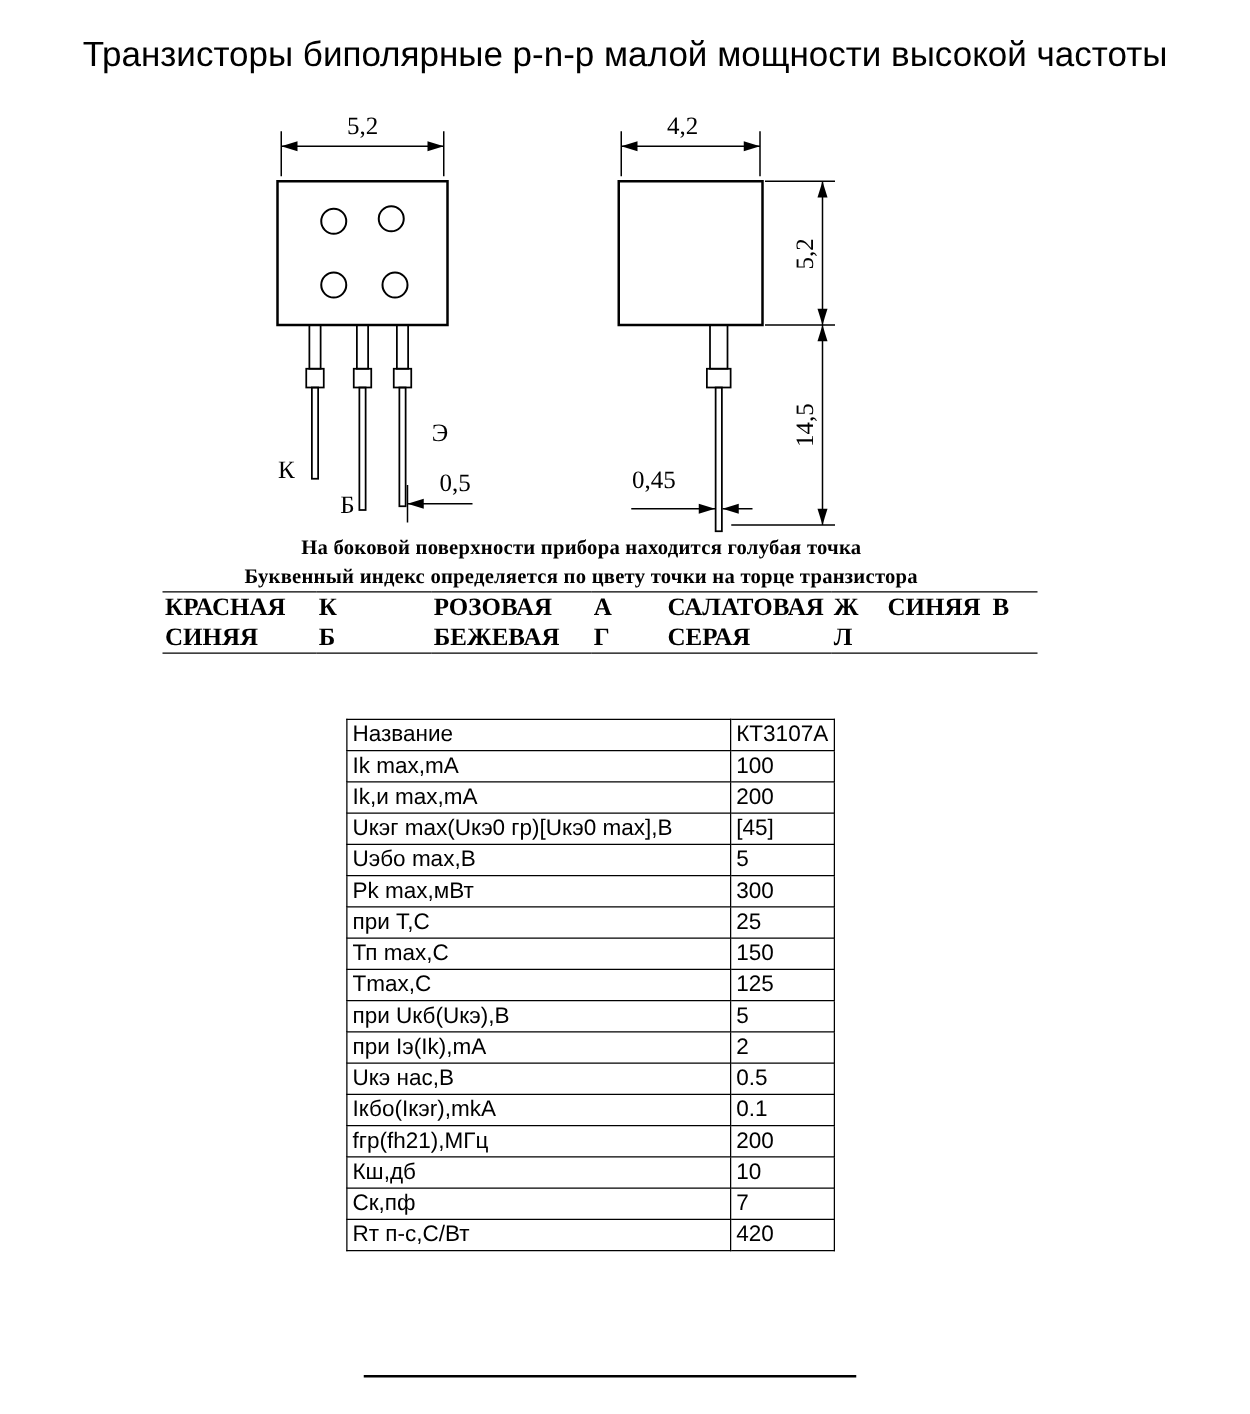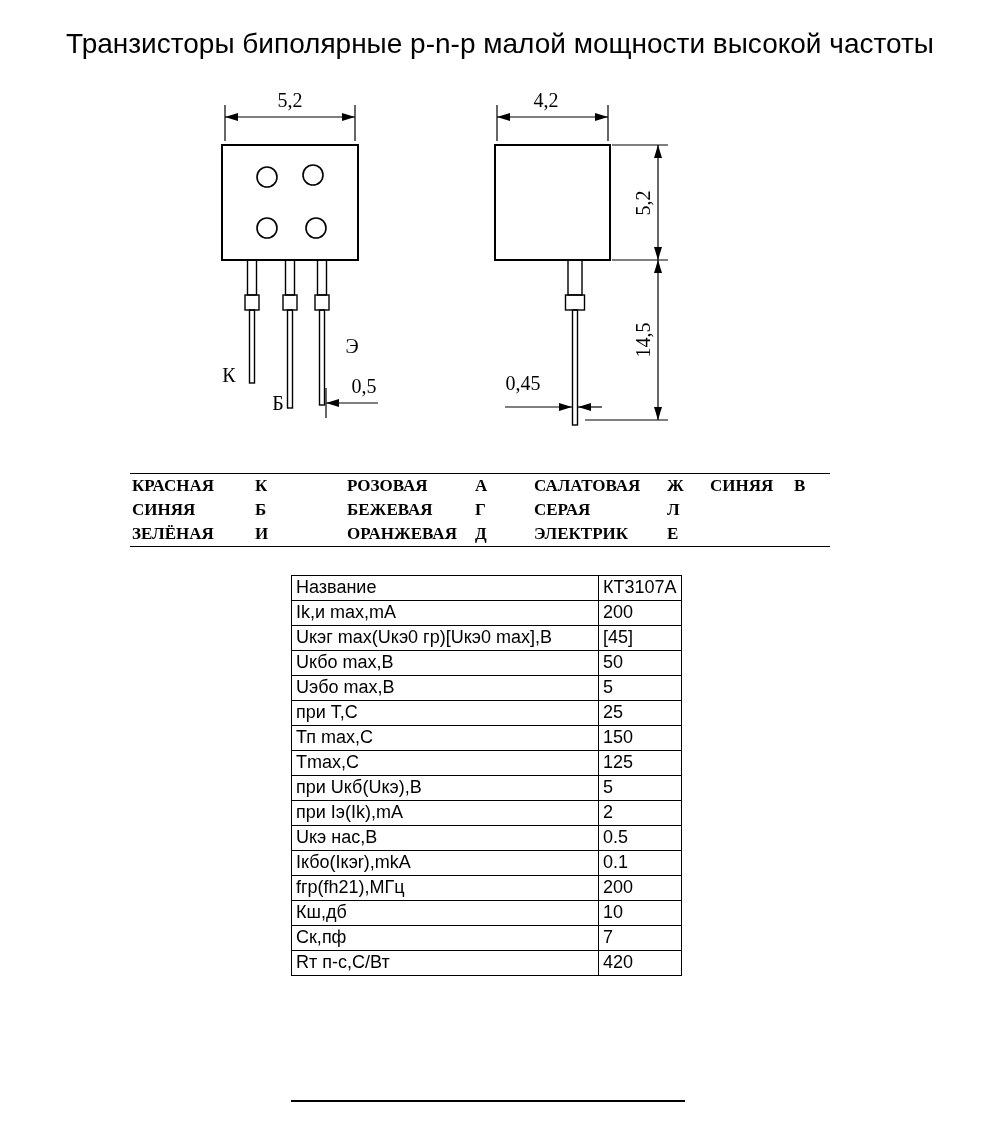--- a/index.html
+++ b/index.html
@@ -28,25 +28,25 @@
   }
   table.color-table {
     position:absolute; left:130px; top:473px;
     width:700px; table-layout:fixed;
     border-collapse:collapse;
     border-top:1.6px solid #000;
     border-bottom:1.6px solid #000;
   }
   table.color-table td {
     font-family:"Liberation Serif", serif;
-    font-weight:bold; font-size:17px; line-height:24px;
+    font-weight:bold; font-size:20px; line-height:24px;
     white-space:nowrap; padding:0 2px; overflow:visible;
   }
   table.param-table {
-    position:absolute; left:291px; top:575px;
+    position:absolute; left:277px; top:575px;
     border-collapse:collapse; table-layout:fixed;
   }
   table.param-table th, table.param-table td {
     border:1.6px solid #000;
     font-family:"Liberation Sans", sans-serif;
     font-weight:normal;
     font-size:18px; line-height:19px;
     height:19px;
     padding:2px 4px 3px 4px;
     text-align:left;
@@ -149,20 +149,24 @@
       <text x="278" y="325" text-anchor="middle">Б</text>
       <text x="364" y="308" text-anchor="middle">0,5</text>
 
       <text x="546" y="22" text-anchor="middle">4,2</text>
       <text x="650" y="118" text-anchor="middle" transform="rotate(-90 650 118)">5,2</text>
       <text x="650" y="255" text-anchor="middle" transform="rotate(-90 650 255)">14,5</text>
       <text x="523" y="305" text-anchor="middle">0,45</text>
     </g>
   </svg>
 
+  <div class="notes">
+    <div>На боковой поверхности прибора находится  голубая точка</div>
+    <div>Буквенный индекс определяется по цвету точки на торце транзистора</div>
+  </div>
 
   <table class="color-table">
     <colgroup>
       <col style="width:123px">
         <col style="width:92px">
       <col style="width:128px">
         <col style="width:59px">
       <col style="width:133px">
         <col style="width:43px">
       <col style="width:84px">
@@ -182,62 +186,56 @@
         <tr>
           <td>СИНЯЯ</td>
           <td>Б</td>
           <td>БЕЖЕВАЯ</td>
           <td>Г</td>
           <td>СЕРАЯ</td>
           <td>Л</td>
           <td></td>
           <td></td>
         </tr>
-        <tr>
-          <td>ЗЕЛЁНАЯ</td>
-          <td>И</td>
-          <td>ОРАНЖЕВАЯ</td>
-          <td>Д</td>
-          <td>ЭЛЕКТРИК</td>
-          <td>Е</td>
-          <td></td>
-          <td></td>
-        </tr>
       </tbody>
   </table>
 
   <table class="param-table">
     <colgroup>
       <col style="width:307px">
         <col style="width:83px">
     </colgroup>
     <thead>
       <tr>
         <th>Название</th>
         <th>КТ3107А</th>
       </tr>
     </thead>
     <tbody id="param-tbody">
         <tr>
+          <td>Ik max,mA</td>
+          <td>100</td>
+        </tr>
+        <tr>
           <td>Ik,и max,mA</td>
           <td>200</td>
         </tr>
         <tr>
           <td>Uкэг max(Uкэ0 гр)[Uкэ0 max],В</td>
           <td>[45]</td>
         </tr>
         <tr>
-          <td>Uкбо max,В</td>
-          <td>50</td>
-        </tr>
-        <tr>
           <td>Uэбо max,В</td>
           <td>5</td>
         </tr>
         <tr>
+          <td>Pk max,мВт</td>
+          <td>300</td>
+        </tr>
+        <tr>
           <td>при Т,С</td>
           <td>25</td>
         </tr>
         <tr>
           <td>Тп max,С</td>
           <td>150</td>
         </tr>
         <tr>
           <td>Tmax,С</td>
           <td>125</td>

